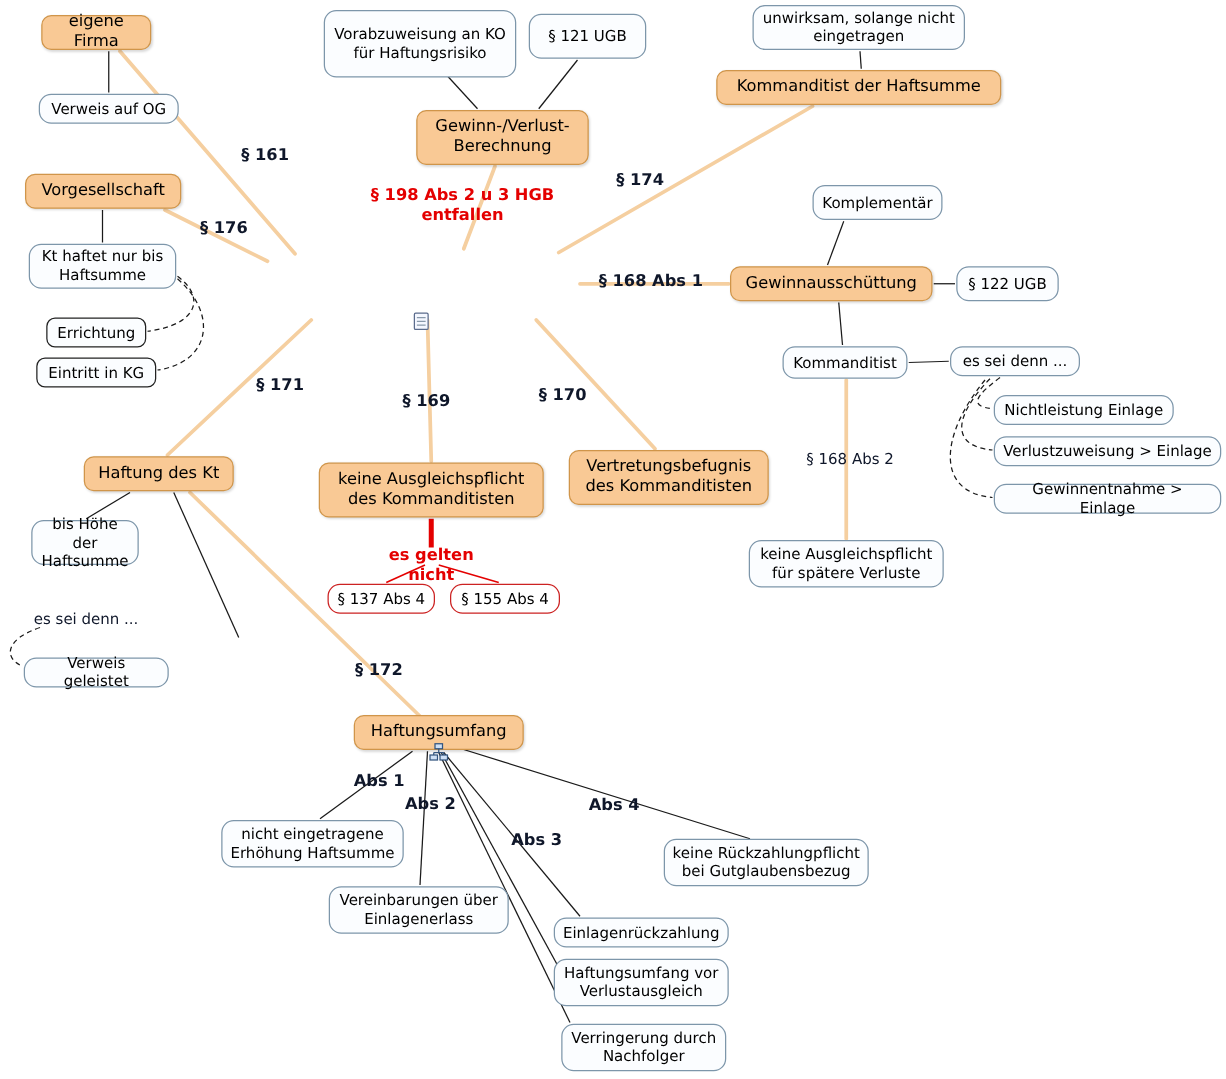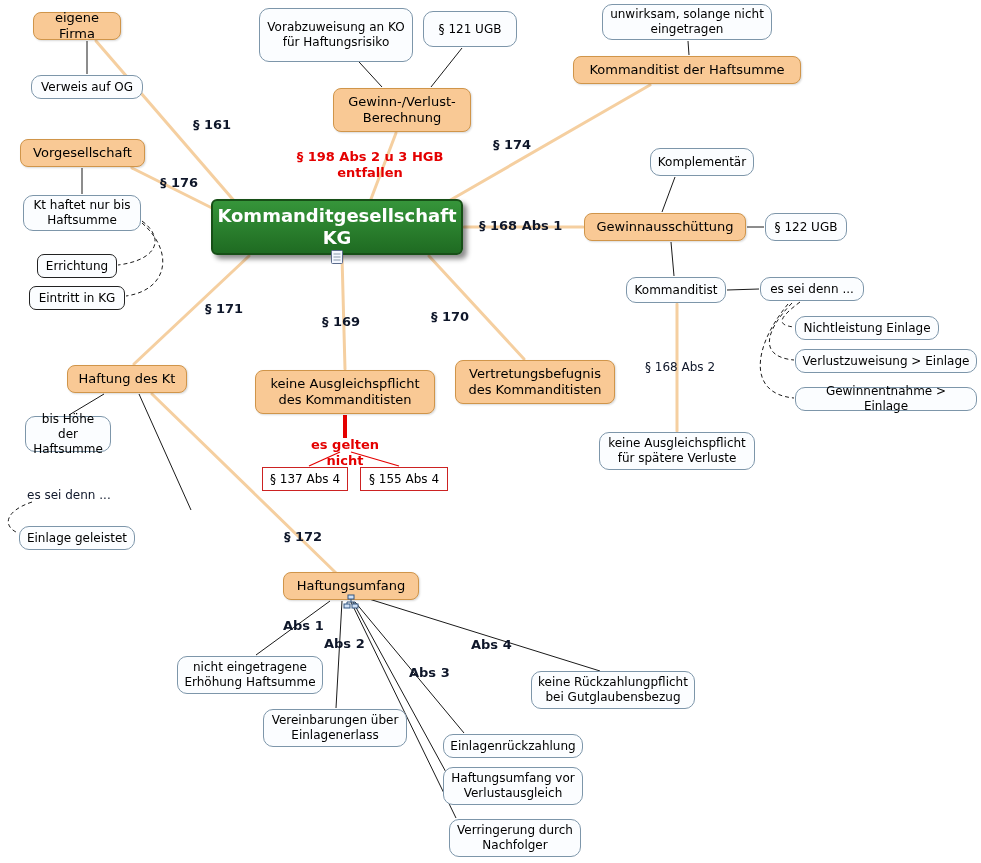--- a/index.html
+++ b/index.html
@@ -25,21 +25,21 @@
     line-height:1.25;
   }
   .node.orange{
     background:#f9c995;
     border:1px solid #d0954a;
     border-radius:8px;
     font-size:13px;
     box-shadow:1px 1px 2px rgba(0,0,0,0.15);
   }
   .node.blackborder{border:1px solid #222;border-radius:7px;}
-  .node.redborder{border:1px solid #cc2222;background:#fff;border-radius:0;}
+  .node.redborder{border:1px solid #cc2222;background:#fff;border-radius:10px;}
   .node.central{
     background:linear-gradient(#36953a,#1f6b22);
     border:2px solid #174f17;
     border-radius:6px;
     color:#fff;
     font-weight:bold;
     font-size:18px;
     line-height:1.2;
     box-shadow:4px 4px 5px rgba(0,0,0,0.45);
     padding:4px 14px;
@@ -105,21 +105,20 @@
       <path d="M788,304 C752,348 748,394 794,398"></path>
       <path d="M32,502 C5,511 2,526 18,533"></path>
     </g>
     <g stroke="#e40000" fill="none">
       <path d="M345,415 L345,438" stroke-width="4"></path>
       <path d="M340,452 L309,466" stroke-width="1.2"></path>
       <path d="M351,452 L399,466" stroke-width="1.2"></path>
     </g>
   </svg>
 
-  <div class="node central" style="left:211px;top:199px;width:252px;height:56px">Kommanditgesellschaft KG</div>
   <div class="icon" style="left:329px;top:249px">
     <svg width="16" height="16" viewBox="0 0 16 16">
       <rect x="2.5" y="1.5" width="11" height="13" rx="1" fill="#f4f7ff" stroke="#5a6b8c"></rect>
       <line x1="4.5" y1="5" x2="11.5" y2="5" stroke="#8899aa"></line>
       <line x1="4.5" y1="8" x2="11.5" y2="8" stroke="#8899aa"></line>
       <line x1="4.5" y1="11" x2="11.5" y2="11" stroke="#8899aa"></line>
     </svg>
   </div>
 
   <div class="node orange" style="left:33px;top:12px;width:88px;height:28px">eigene Firma</div>
@@ -151,21 +150,21 @@
   <div class="node blackborder" style="left:29px;top:286px;width:96px;height:24px">Eintritt in KG</div>
   <div class="node" style="left:626px;top:277px;width:100px;height:26px">Kommanditist</div>
   <div class="node" style="left:760px;top:277px;width:104px;height:24px">es sei denn ...</div>
   <div class="node" style="left:795px;top:316px;width:144px;height:24px">Nichtleistung Einlage</div>
   <div class="node" style="left:795px;top:349px;width:182px;height:24px">Verlustzuweisung &gt; Einlage</div>
   <div class="node" style="left:795px;top:387px;width:182px;height:24px">Gewinnentnahme &gt; Einlage</div>
   <div class="node" style="left:25px;top:416px;width:86px;height:36px">bis Höhe der Haftsumme</div>
   <div class="node" style="left:599px;top:432px;width:156px;height:38px">keine Ausgleichspflicht für spätere Verluste</div>
   <div class="node redborder" style="left:262px;top:467px;width:86px;height:24px">§ 137 Abs 4</div>
   <div class="node redborder" style="left:360px;top:467px;width:88px;height:24px">§ 155 Abs 4</div>
-  <div class="node" style="left:19px;top:526px;width:116px;height:24px">Einlage geleistet</div>
+  <div class="node" style="left:19px;top:526px;width:116px;height:24px">Verweis geleistet</div>
   <div class="node" style="left:177px;top:656px;width:146px;height:38px">nicht eingetragene Erhöhung Haftsumme</div>
   <div class="node" style="left:263px;top:709px;width:144px;height:38px">Vereinbarungen über Einlagenerlass</div>
   <div class="node" style="left:443px;top:734px;width:140px;height:24px">Einlagenrückzahlung</div>
   <div class="node" style="left:443px;top:767px;width:140px;height:38px">Haftungsumfang vor Verlustausgleich</div>
   <div class="node" style="left:449px;top:819px;width:132px;height:38px">Verringerung durch Nachfolger</div>
   <div class="node" style="left:531px;top:671px;width:164px;height:38px">keine Rückzahlungpflicht bei Gutglaubensbezug</div>
 
   <div class="elabel" style="left:193px;top:117px">§ 161</div>
   <div class="elabel" style="left:160px;top:175px">§ 176</div>
   <div class="elabel" style="left:493px;top:137px">§ 174</div>

